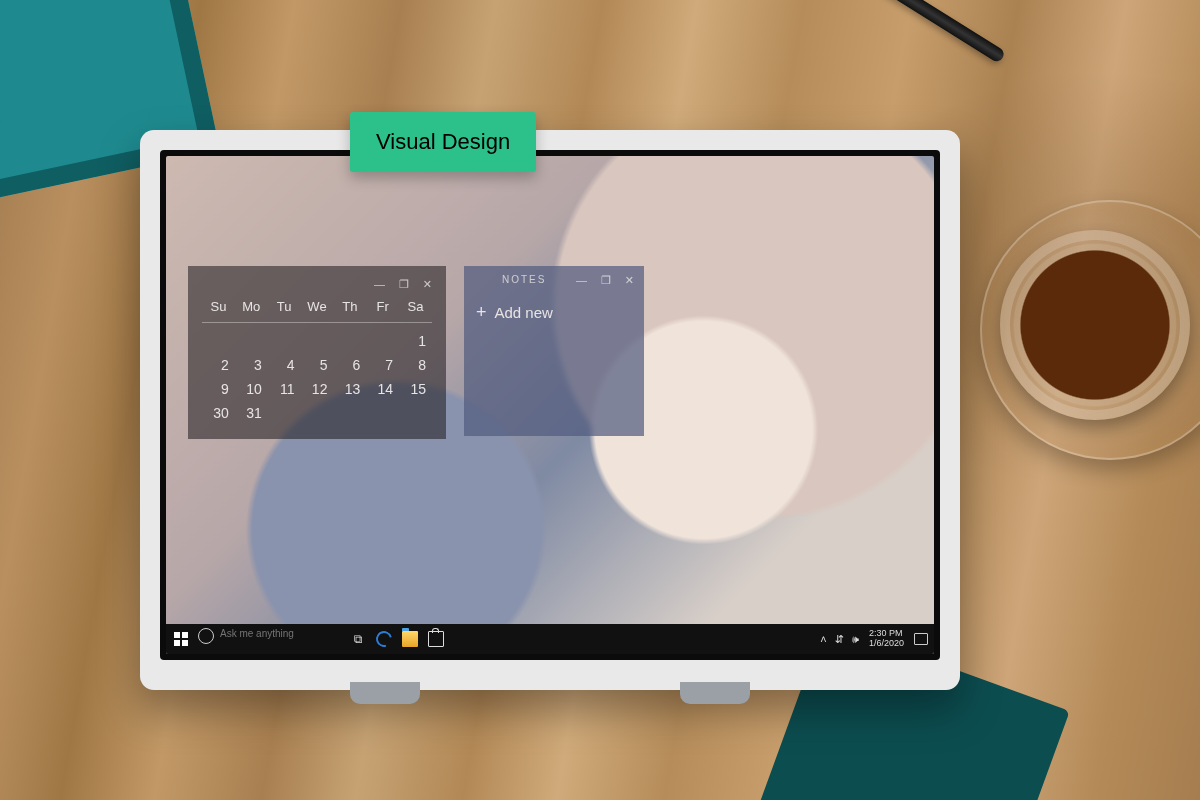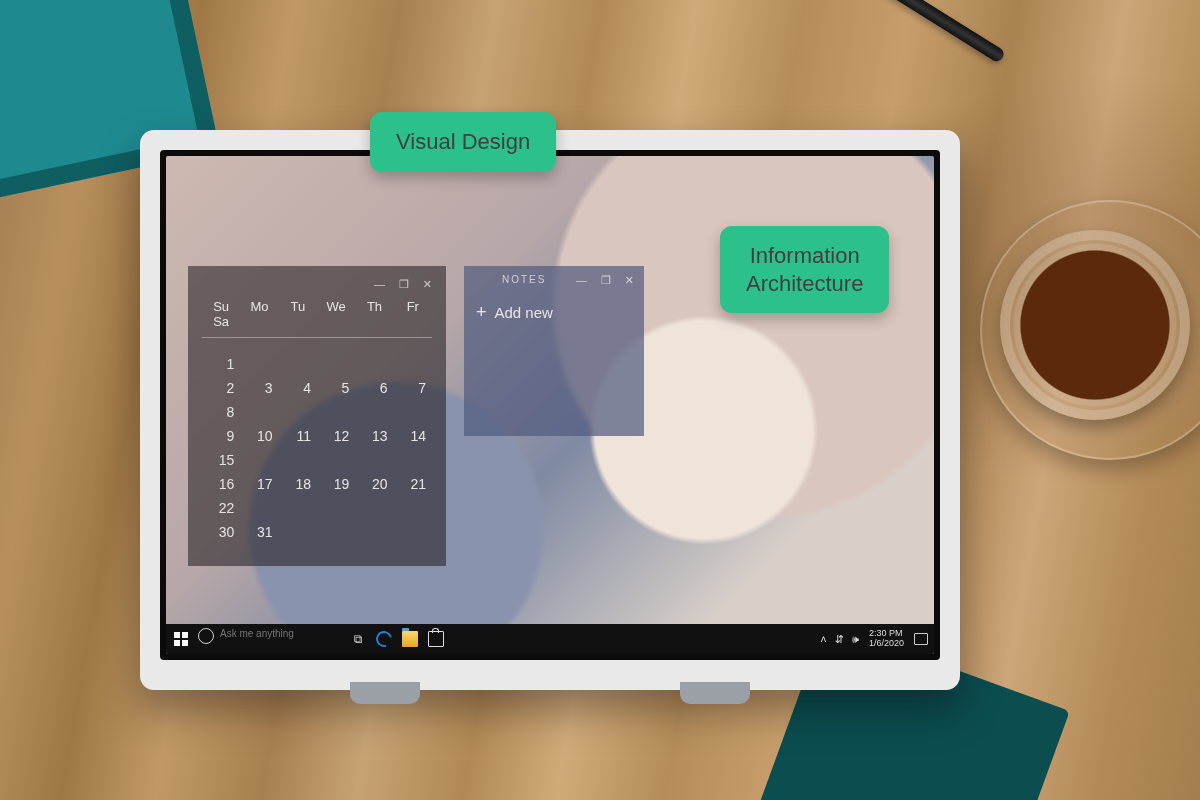--- a/index.html
+++ b/index.html
@@ -66,21 +66,21 @@
   }
 
   
   .widget{
     position:absolute; color:#e7e4e4; font-weight:300;
     background:rgba(30,25,30,.55); backdrop-filter:blur(2px);
   }
   .calendar{ left:22px; top:110px; width:258px; padding:8px 14px 14px; }
   .widget-controls{ display:flex; justify-content:flex-end; gap:14px; font-size:11px; opacity:.8; padding:4px 0 8px;}
   .widget-controls span{cursor:default}
-  .cal-head, .cal-row{ display:grid; grid-template-columns:repeat(6,1fr); text-align:center; }
+  .cal-head, .cal-row{ display:grid; grid-template-columns:repeat(7,1fr); text-align:center; }
   .cal-head{ font-size:13px; border-bottom:1px solid rgba(255,255,255,.35); padding-bottom:8px; margin-bottom:6px;}
   .cal-row span{ font-size:14px; padding:4px 0; text-align:right; padding-right:6px;}
 
   
   .notes{ left:298px; top:110px; width:180px; height:170px; background:rgba(80,90,125,.7); padding:8px 12px;}
   .notes-title{ font-size:10px; letter-spacing:2px; opacity:.8;padding-left:26px;}
   .notes .widget-controls{position:absolute;top:4px;right:10px}
   .add-new{ display:flex; align-items:center; gap:8px; font-size:15px; margin-top:18px; }
   .plus{ font-size:18px; line-height:1; }
 
@@ -101,23 +101,23 @@
   .folder-icon::before{content:"";position:absolute;left:0;top:-3px;width:7px;height:3px;background:#4aa3df;border-radius:1px 1px 0 0}
   .store-icon{display:inline-block;width:13px;height:12px;border:1.5px solid #ddd;border-radius:1px;position:relative}
   .store-icon::before{content:"";position:absolute;left:3px;top:-4px;width:5px;height:4px;border:1.5px solid #ddd;border-bottom:none;border-radius:3px 3px 0 0}
   .tb-right{margin-left:auto;display:flex;align-items:center;gap:10px;padding-right:6px}
   .tray{display:flex;gap:8px;font-size:11px}
   .clock{font-size:9px;line-height:1.1;text-align:left}
   .notif{width:14px;height:12px;border:1.5px solid #ccc;border-radius:1px}
 
   
   .tag{
-    position:absolute; background:#2cc18a; color:#404040; font-size:22px; font-weight:500;
-    padding:16px 26px; border-radius:12px; text-align:center;
-    box-shadow:0 6px 14px rgba(0,0,0,.25); line-height:1.25;margin-left:20px;
+    position:absolute; background:#2cc18a; color:#000000; font-size:22px; font-weight:500;
+    padding:16px 26px; border-radius:3px; text-align:center;
+    box-shadow:0 6px 14px rgba(0,0,0,.25); line-height:1.25;
   }
 </style>
 </head>
 <body>
 
 <div class="scene">
   <div class="mat-tl"></div>
   <div class="mat-br"></div>
   <div class="pen"></div>
   <div class="saucer"></div>
@@ -164,29 +164,20 @@
                 <span>8</span>
               </div>
               <div class="cal-row">
                 <span>9</span>
                 <span>10</span>
                 <span>11</span>
                 <span>12</span>
                 <span>13</span>
                 <span>14</span>
                 <span>15</span>
-              </div>
-              <div class="cal-row">
-                <span>16</span>
-                <span>17</span>
-                <span>18</span>
-                <span>19</span>
-                <span>20</span>
-                <span>21</span>
-                <span>22</span>
               </div>
               <div class="cal-row">
                 <span>30</span>
                 <span>31</span>
                 <span></span>
                 <span></span>
                 <span></span>
                 <span></span>
                 <span></span>
               </div>
@@ -241,14 +232,13 @@
             </div>
             <div class="notif"></div>
           </div>
         </div>
 
       </div>
     </div>
   </div>
 
   <div class="tag" style="left:350px; top:112px;">Visual Design</div>
-  <div class="tag" style="left:700px; top:226px;">Information<br>Architecture</div>
 </div>
 
 </body></html>

